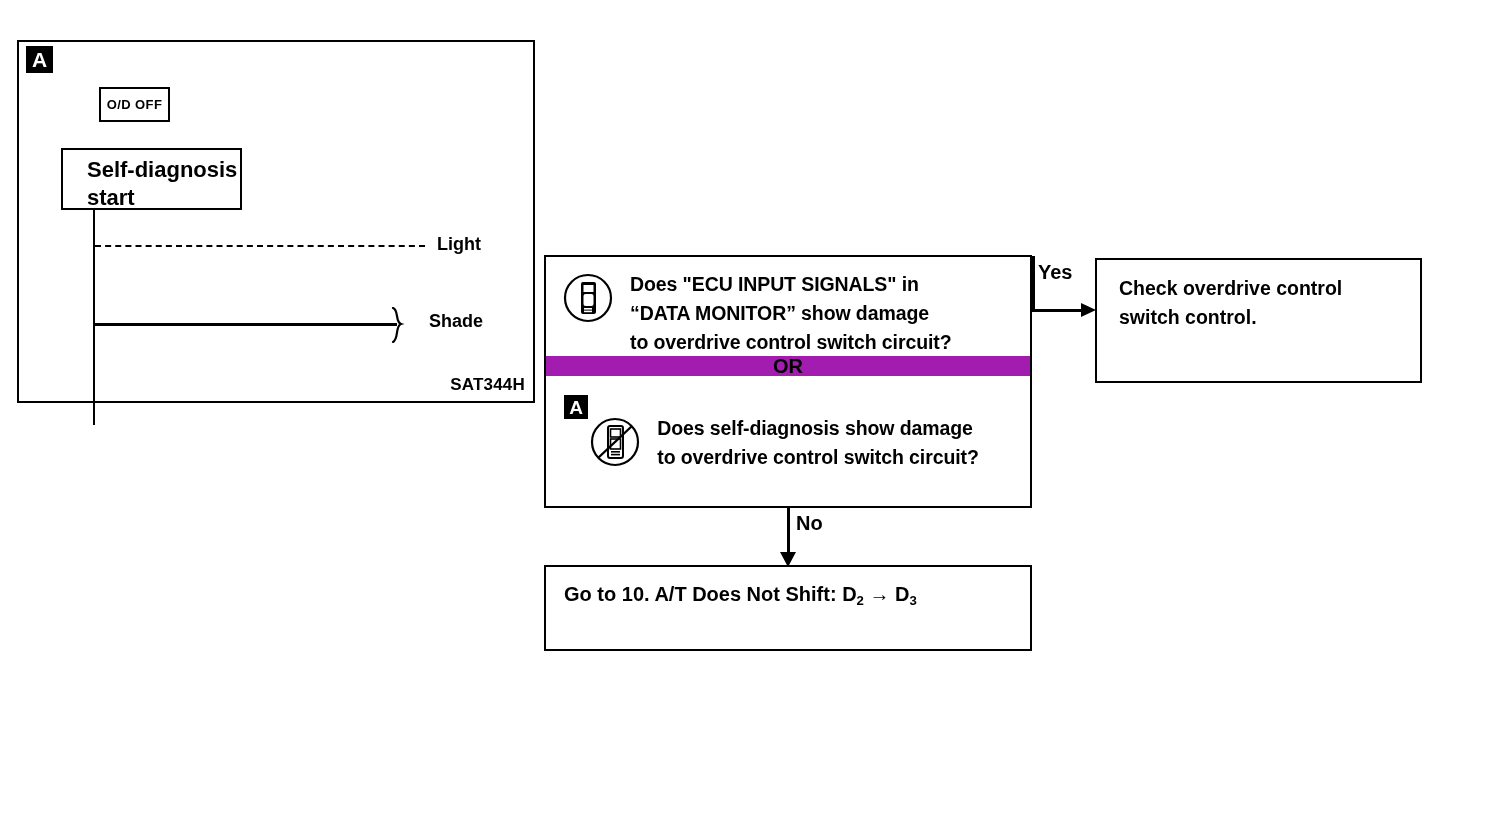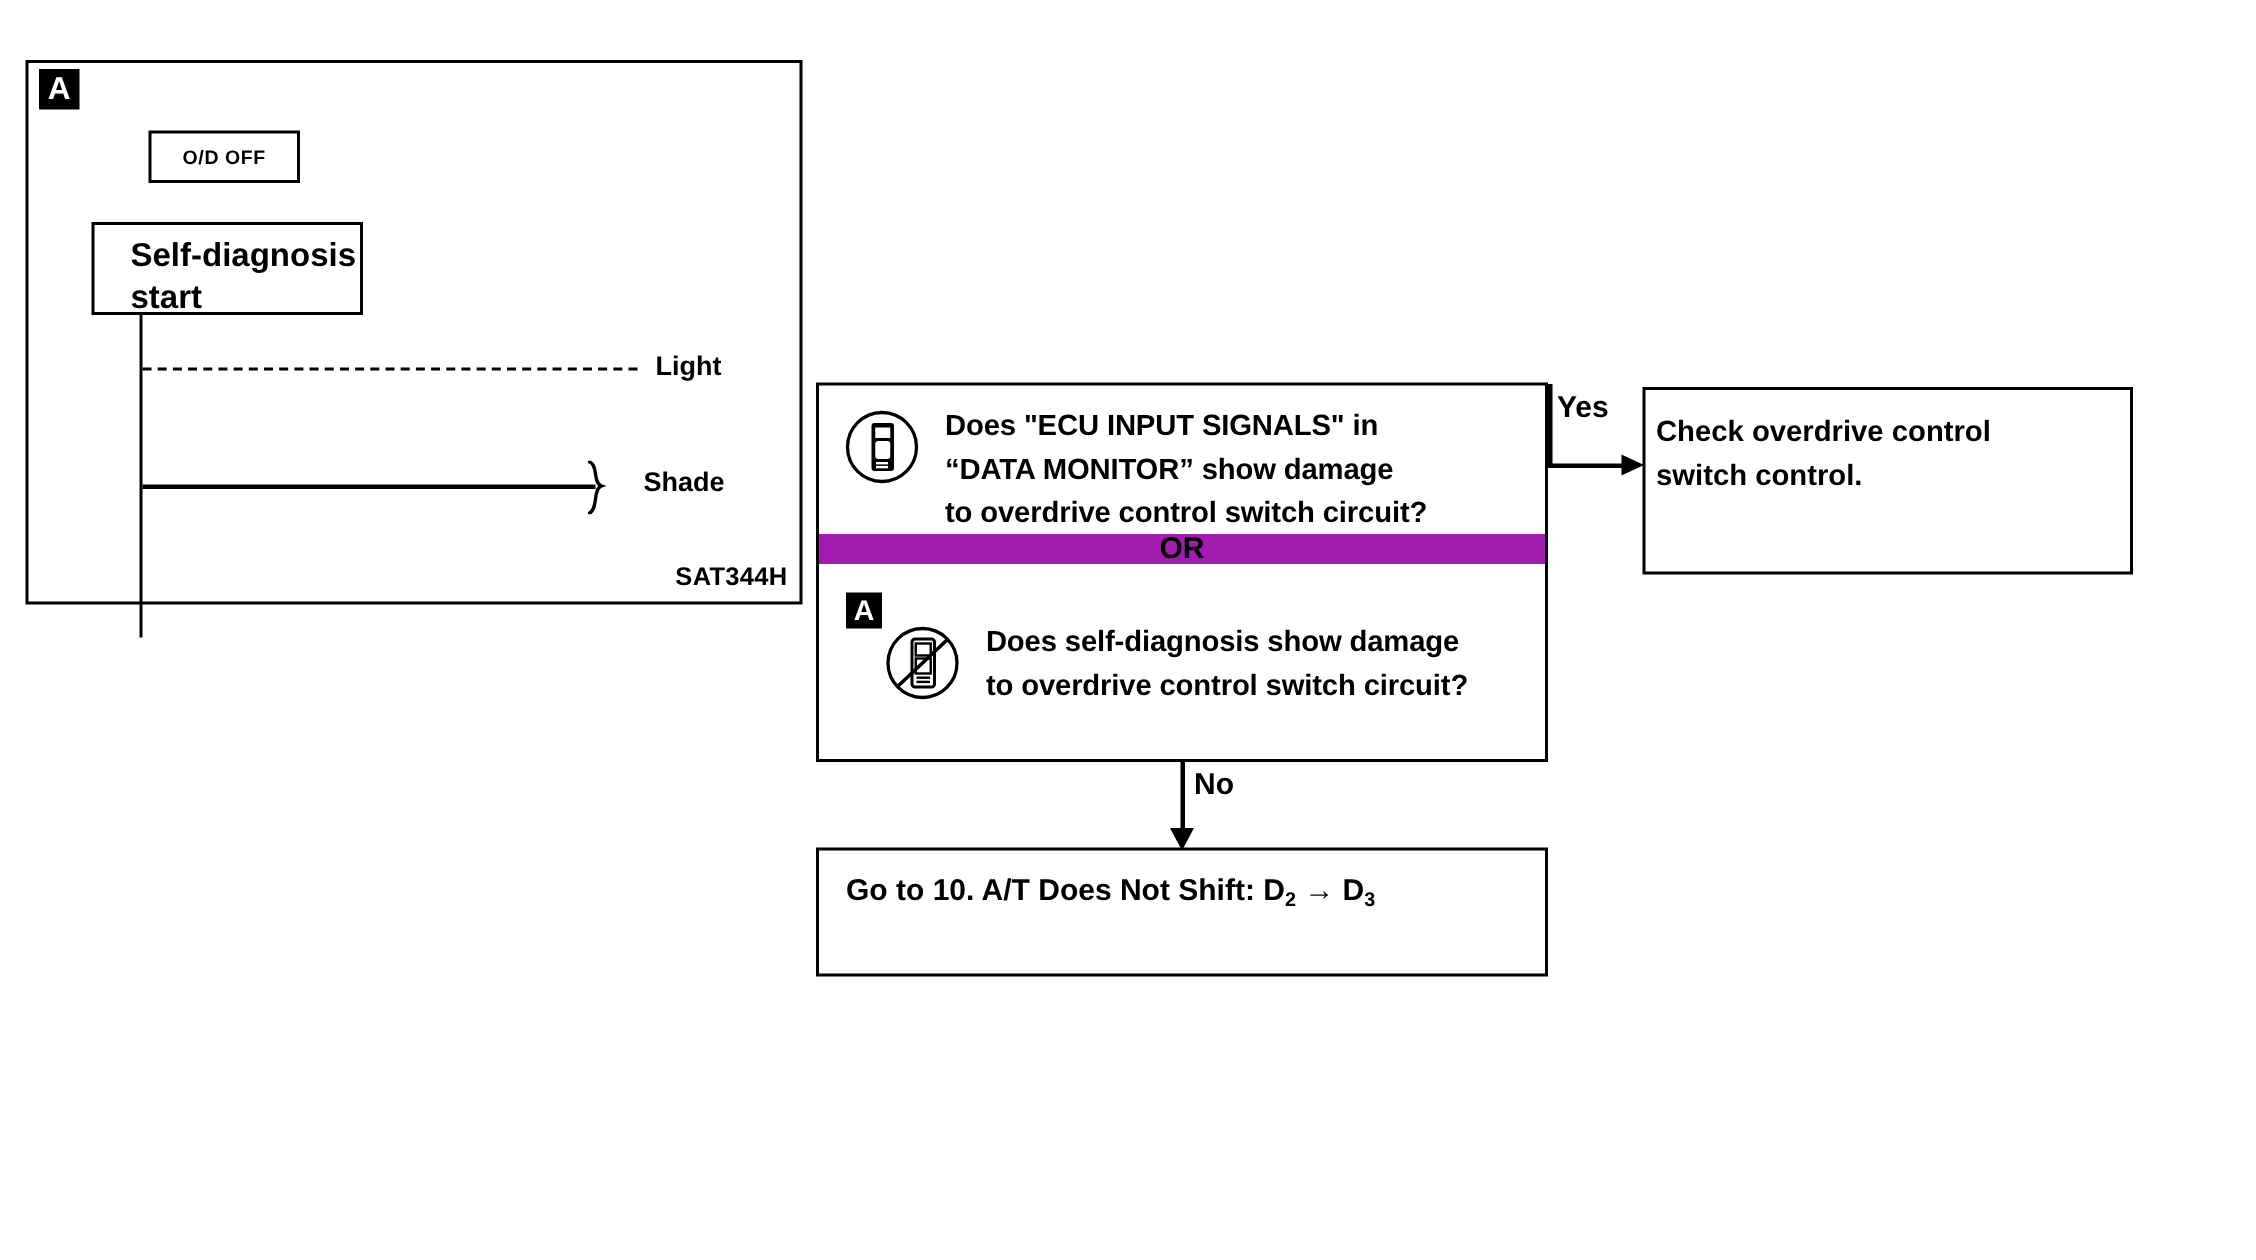--- a/index.html
+++ b/index.html
@@ -45,21 +45,21 @@
   #panel-ref-badge {
     left: 7px;
     top: 4px;
     width: 27px;
     height: 27px;
     font-size: 21px;
   }
   #od-off-box {
     left: 80px;
     top: 45px;
-    width: 101px;
+    width: 71px;
     height: 35px;
     border: 2px solid #000;
     box-sizing: border-box;
     display: flex;
     align-items: center;
     justify-content: center;
     font-size: 13px;
     font-weight: bold;
     letter-spacing: 0.4px;
   }
@@ -191,21 +191,21 @@
   }
 
   
   #result-box {
     left: 1095px;
     top: 258px;
     width: 327px;
     height: 125px;
     border: 2.5px solid #000;
     box-sizing: border-box;
-    padding: 14px 0 0 7px;
+    padding: 14px 0 0 22px;
     font-size: 19.5px;
     font-weight: bold;
     line-height: 1.5;
   }
 
   
   #goto-box {
     left: 544px;
     top: 565px;
     width: 488px;

